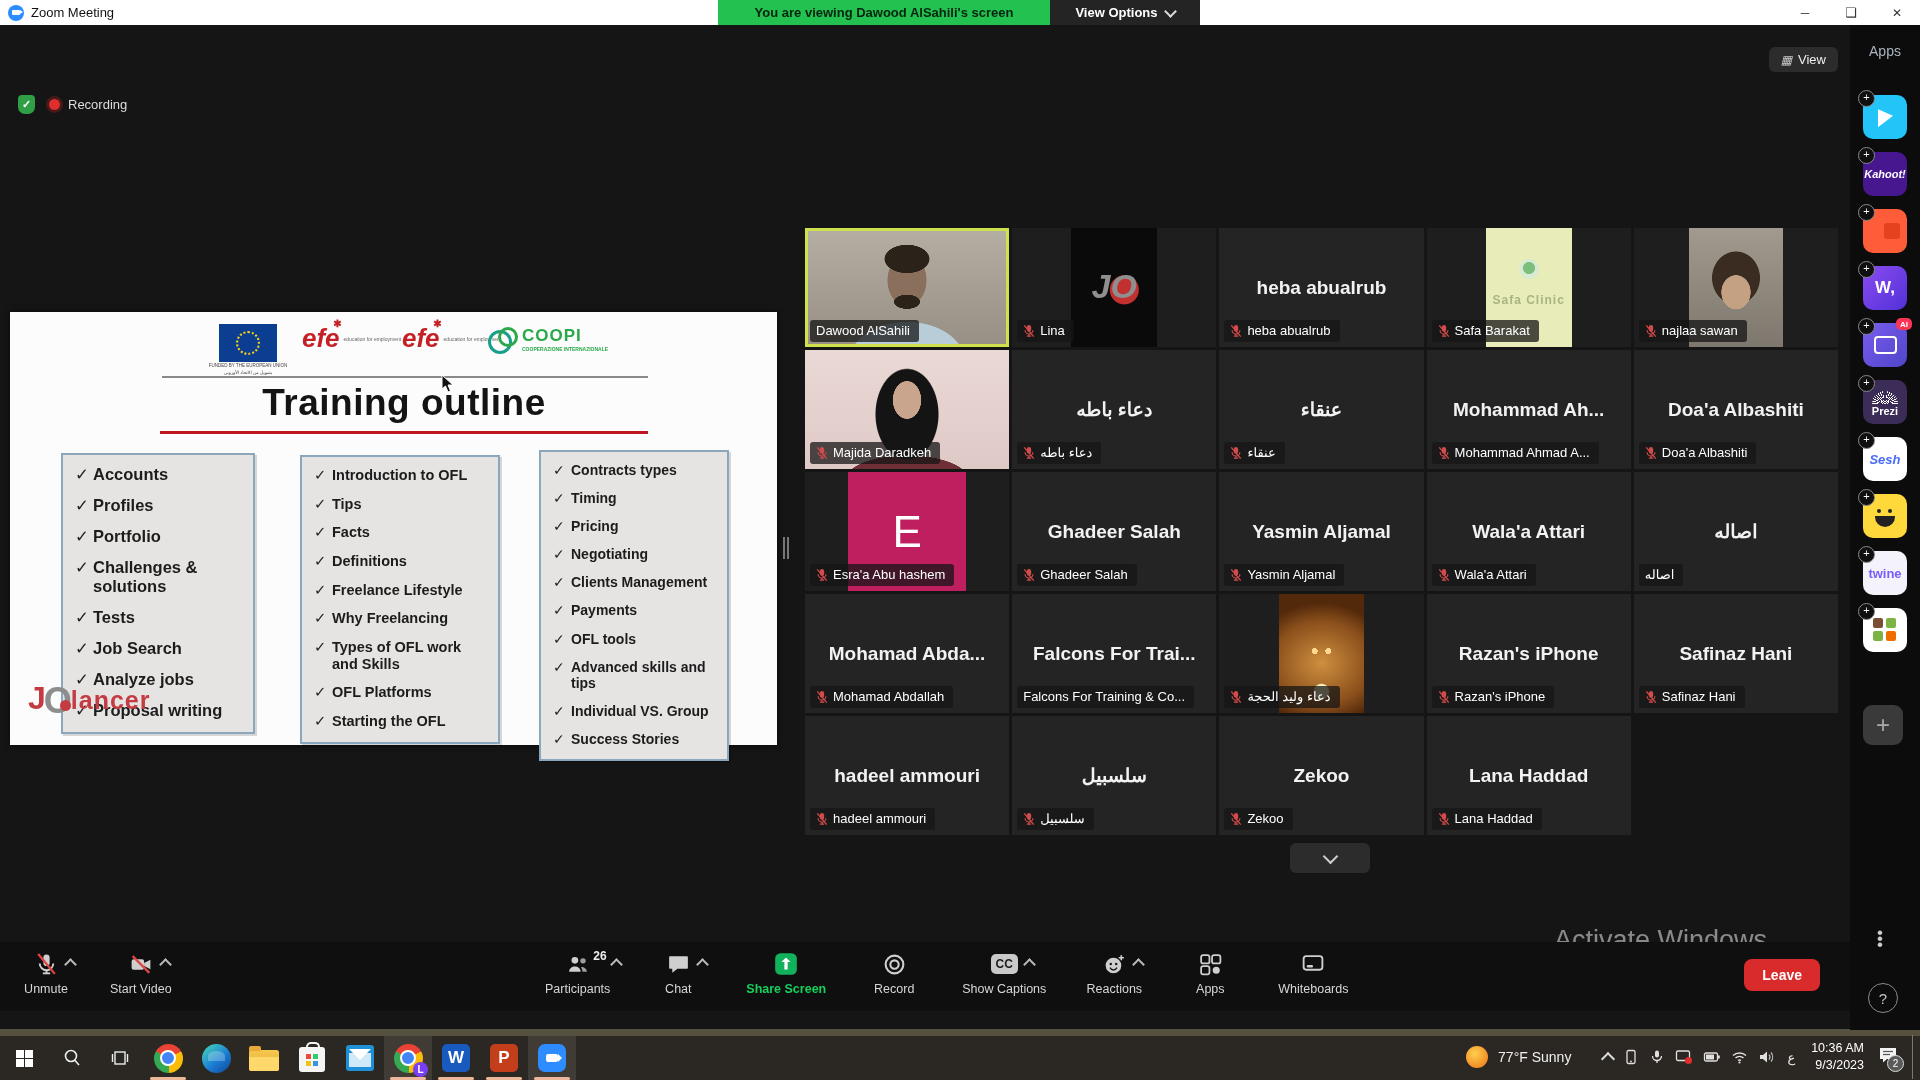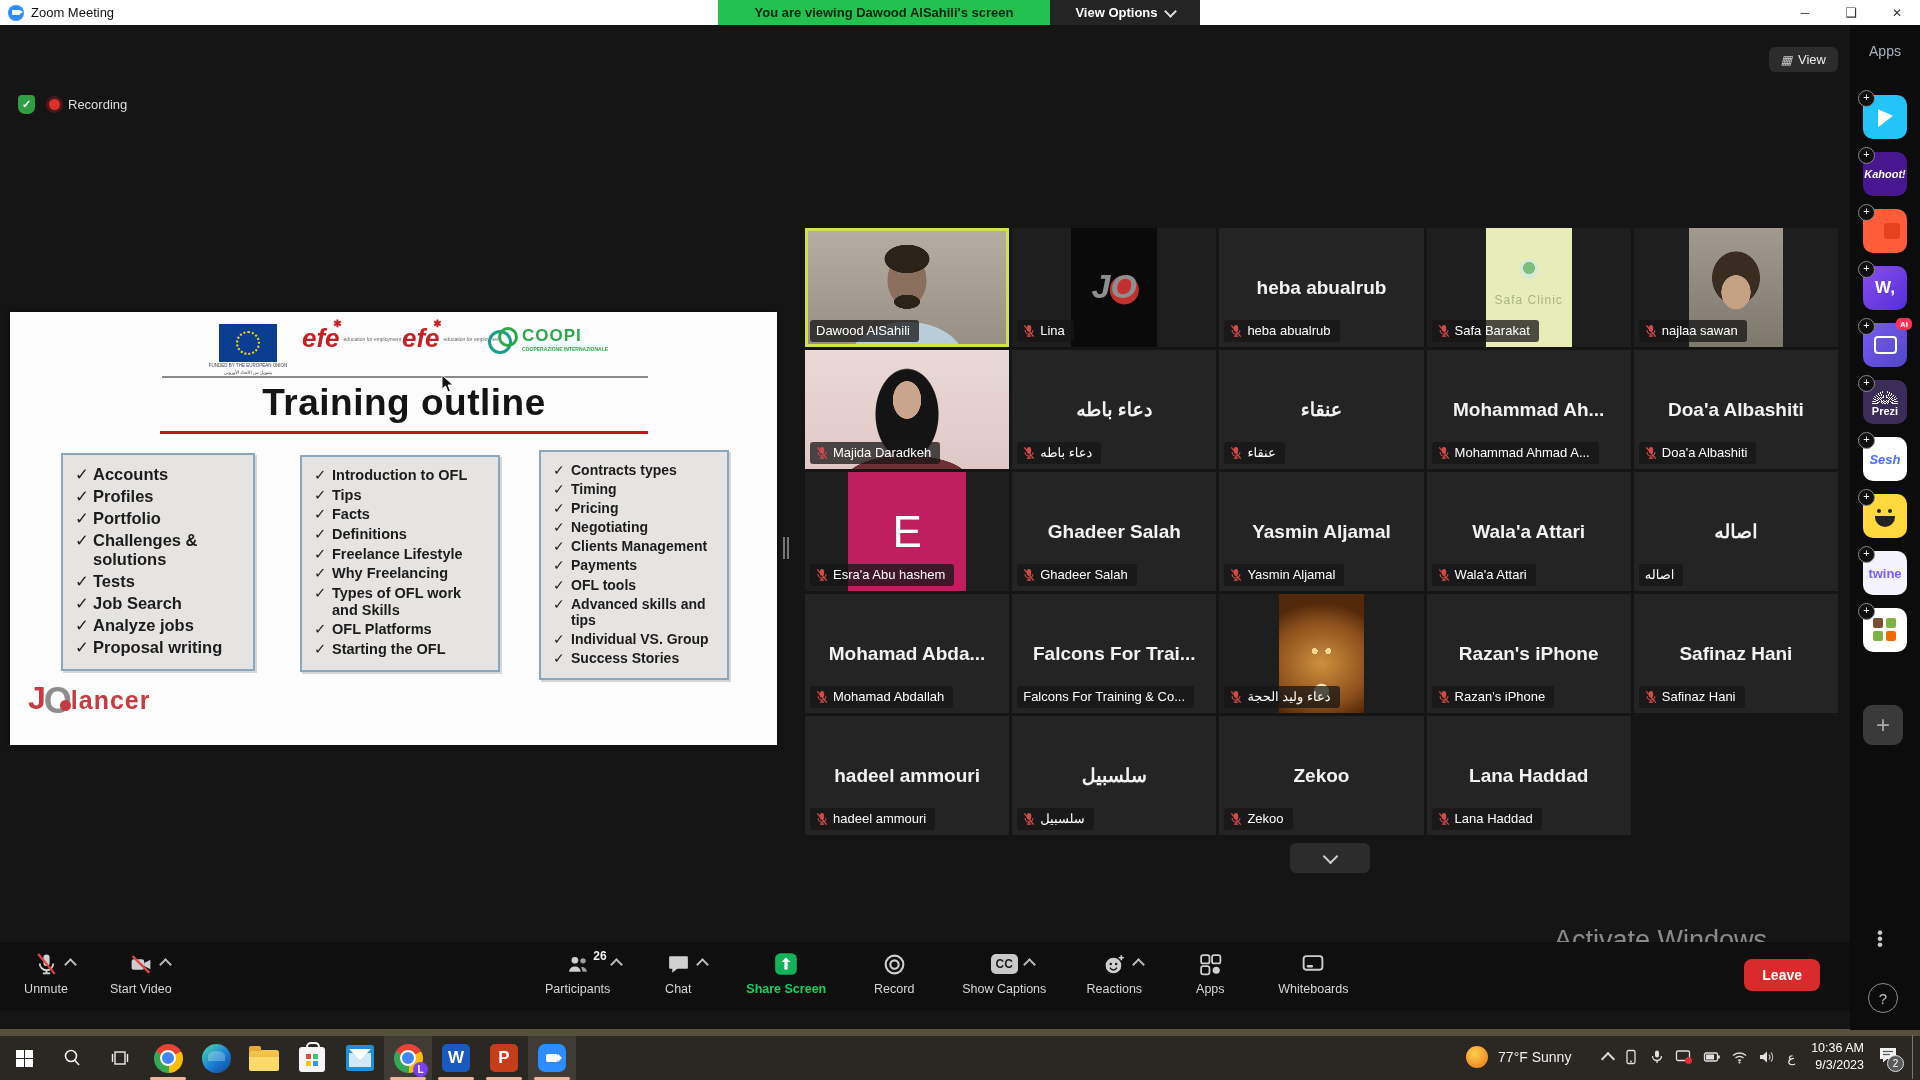--- a/index.html
+++ b/index.html
@@ -52,21 +52,21 @@
   .coopi{position:absolute;left:478px;top:4px;display:flex;align-items:center;gap:4px;}
   .coopi-rings{position:relative;width:30px;height:26px;}
   .coopi-rings i{position:absolute;border-radius:50%;}
   .coopi-rings i:nth-child(1){left:0;top:4px;width:18px;height:18px;border:3px solid #199e8c;}
   .coopi-rings i:nth-child(2){left:10px;top:1px;width:14px;height:14px;border:3px solid #2aa84a;}
   .coopi-txt .coopi-name{color:#2aa84a;font-size:17px;font-weight:800;letter-spacing:1px;}
   .coopi-txt .coopi-cap{color:#2aa84a;font-size:5px;font-weight:700;line-height:1.3;}
   .slide-topline{position:absolute;left:152px;top:64px;width:486px;height:2px;background:#8a8a8a;}
   .slide-title{position:absolute;left:150px;top:70px;width:488px;text-align:center;font-size:37px;font-weight:800;color:#141414;letter-spacing:.5px;}
   .slide-redline{position:absolute;left:150px;top:119px;width:488px;height:3px;background:#c01722;}
-  .sl-col{position:absolute;background:#e6e4e2;border:2px solid #8aa7bd;padding:10px 8px 12px 10px;display:flex;flex-direction:column;gap:3px;box-shadow:2px 2px 0 rgba(0,0,0,.15);}
+  .sl-col{position:absolute;background:#e6e4e2;border:2px solid #8aa7bd;padding:10px 8px 12px 10px;display:flex;flex-direction:column;gap:12px;box-shadow:2px 2px 0 rgba(0,0,0,.15);}
   .sl-col-1{left:51px;top:141px;width:172px;}
   .sl-col-2{left:290px;top:143px;width:178px;}
   .sl-col-3{left:529px;top:138px;width:168px;}
   .sl-item{position:relative;padding-left:20px;font-weight:700;color:#1c1c1c;line-height:1.15;}
   .sl-item::before{content:'\2713';position:absolute;left:2px;top:0;font-weight:400;color:#222;}
   .sl-col-1 .sl-item{font-size:16.5px;}
   .sl-col-2 .sl-item{font-size:14.5px;}
   .sl-col-3 .sl-item{font-size:14px;}
   .brand{position:absolute;left:18px;top:368px;display:flex;align-items:flex-end;}
   .jo-j{color:#c43b41;font-size:32px;font-weight:800;}
@@ -84,21 +84,21 @@
   
   .grid{position:absolute;left:805px;top:203px;width:1033px;display:grid;grid-template-columns:repeat(5,1fr);grid-auto-rows:119px;gap:3px;}
   .tile{position:relative;background:#242424;overflow:hidden;}
   .avatar-layer{position:absolute;inset:0;}
   .center-name{position:absolute;inset:0;display:flex;align-items:center;justify-content:center;
     font-size:19px;font-weight:700;color:#f2f2f2;white-space:nowrap;overflow:hidden;}
   .name-label{position:absolute;left:5px;bottom:5px;max-width:92%;background:rgba(22,22,22,.75);border-radius:3px;
     padding:3px 9px 4px 6px;display:flex;align-items:center;gap:5px;color:#fff;font-size:13px;white-space:nowrap;overflow:hidden;}
   .active-ring{display:none;}
   .active-ring.is-active{display:block;position:absolute;inset:0;border:3px solid #cfe14d;z-index:3;}
-  .tile-card-text{position:absolute;z-index:2;}
+  .tile-card-text{position:absolute;z-index:2;font-weight:bold;}
   
   .av-dawood{background:
     radial-gradient(22px 12px at 50% 62%, #2b221a 0 58%, rgba(0,0,0,0) 60%),
     radial-gradient(38px 24px at 50% 26%, #2b221a 0 58%, rgba(0,0,0,0) 60%),
     radial-gradient(32px 42px at 50% 44%, #8a6f5c 0 60%, rgba(0,0,0,0) 62%),
     radial-gradient(95px 65px at 50% 112%, #b9cdd9 0 60%, rgba(0,0,0,0) 61%),
     linear-gradient(#b5aea3,#978f83);}
   .av-majida{background:
     radial-gradient(24px 32px at 50% 42%, #c9a58d 0 58%, rgba(0,0,0,0) 60%),
     radial-gradient(50px 72px at 50% 54%, #141414 0 62%, rgba(0,0,0,0) 64%),

